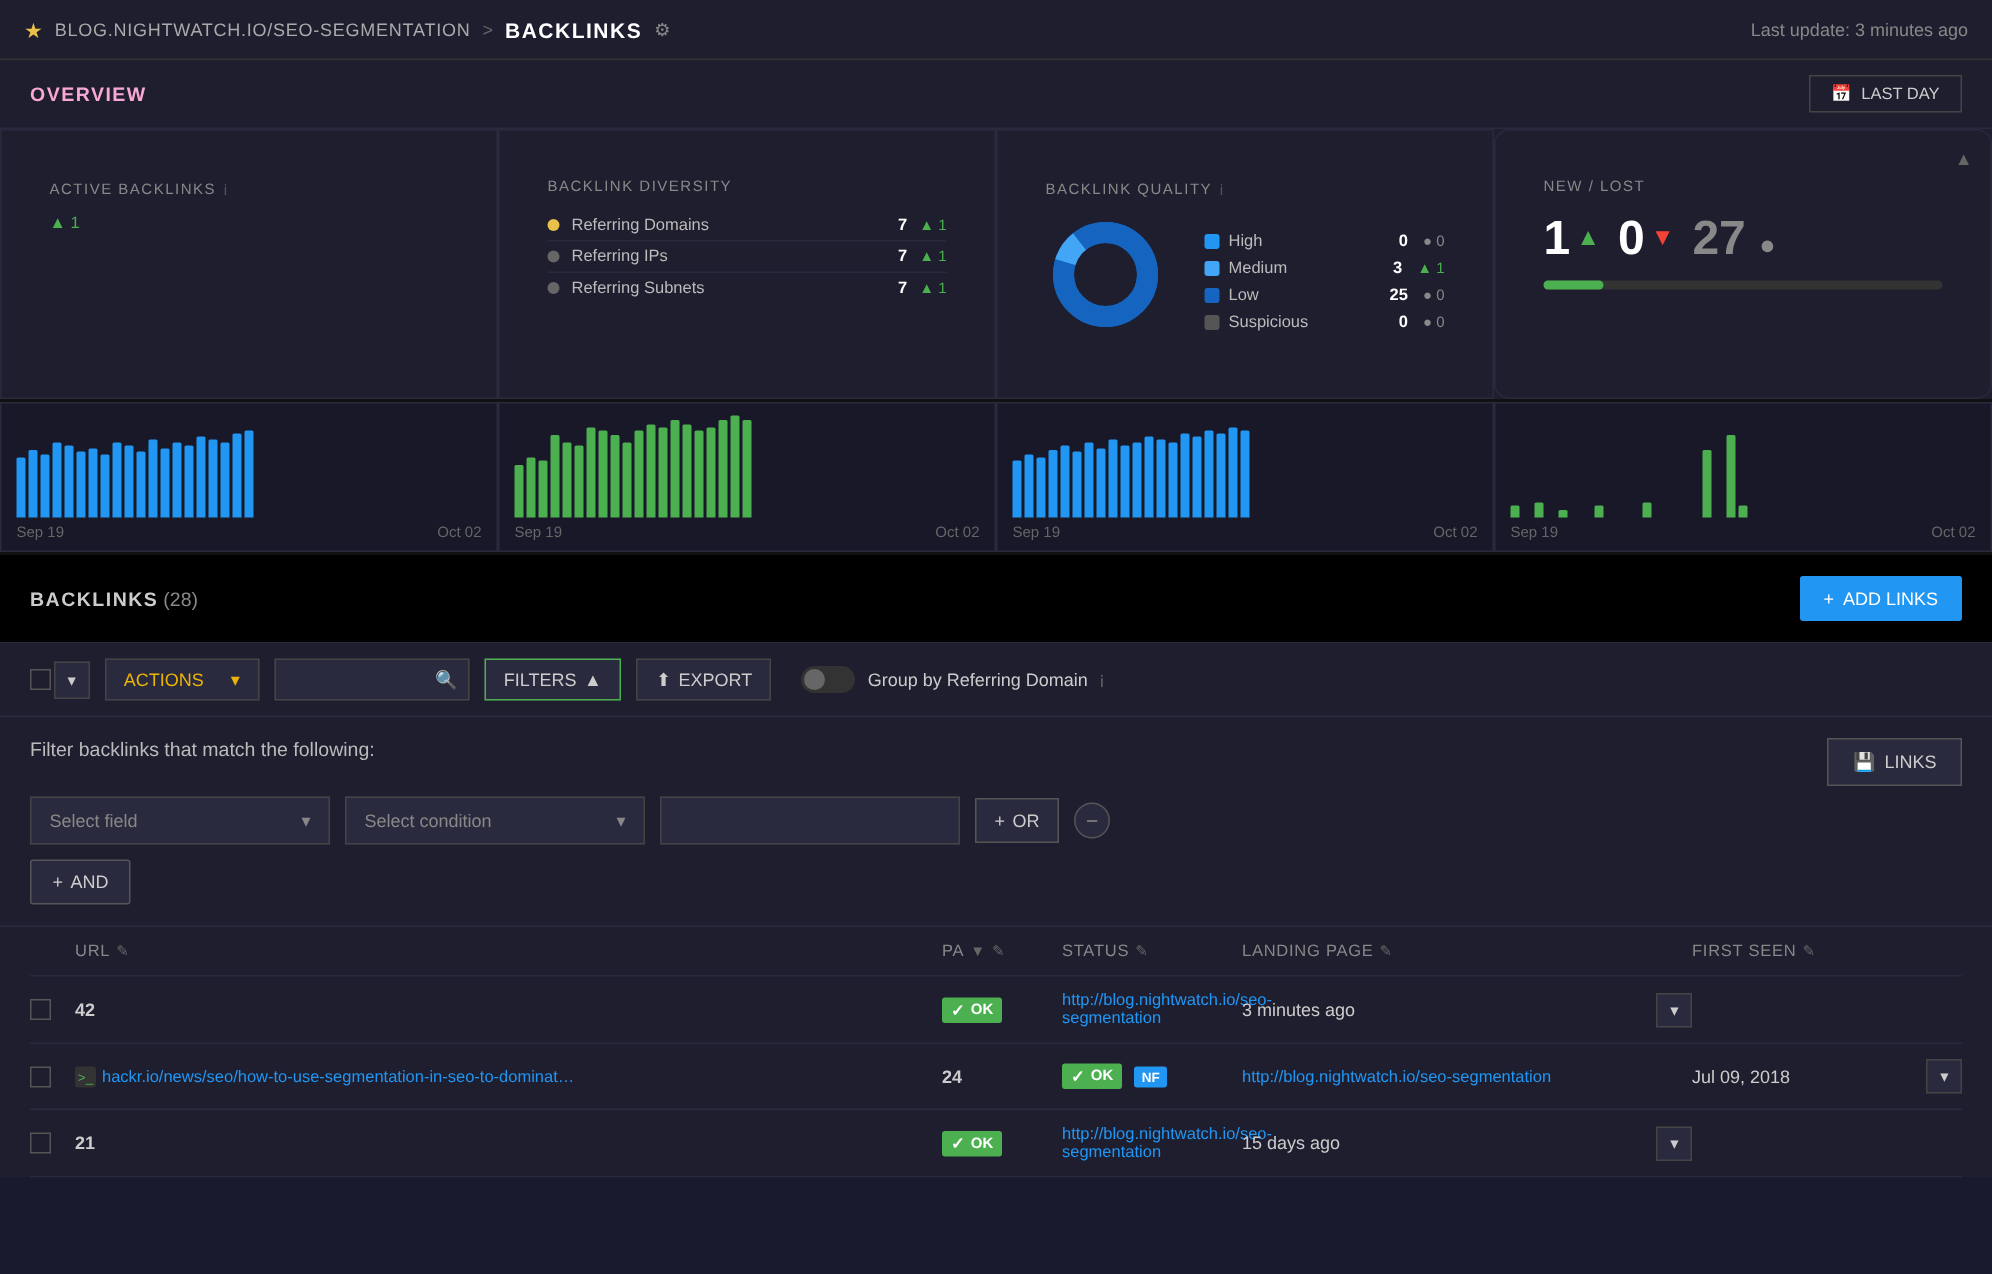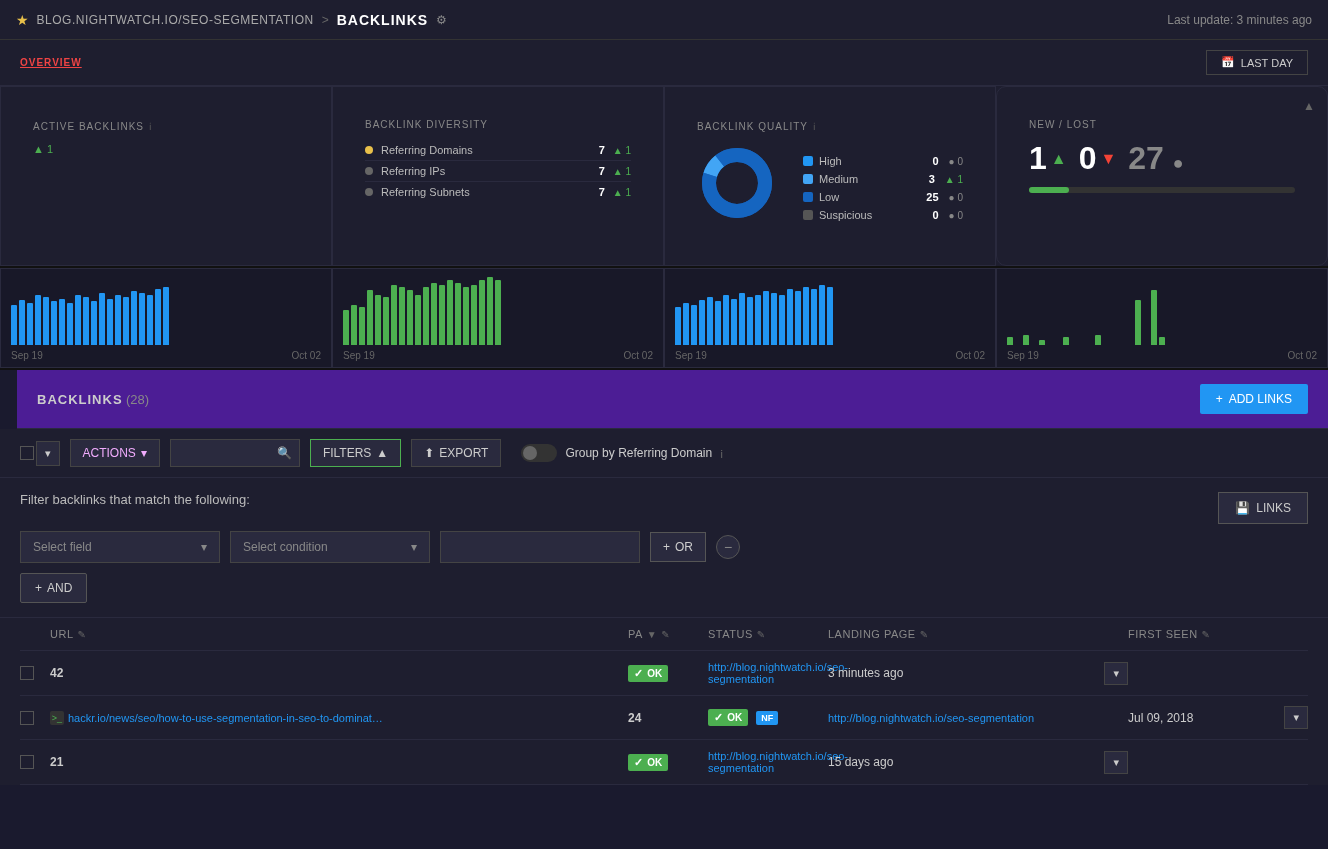--- a/index.html
+++ b/index.html
@@ -23,21 +23,21 @@
 
     
     .overview-header {
       background: #1e1e2f;
       padding: 10px 20px;
       display: flex;
       align-items: center;
       justify-content: space-between;
       border-bottom: 1px solid #2a2a3e;
     }
-    .overview-title { color: #ef4444; font-size: 10px; font-weight: bold; letter-spacing: 1px; text-decoration: underline; }
+    .overview-title { color: #f9a8d4; font-size: 13px; font-weight: bold; letter-spacing: 1px; }
     .last-day-btn {
       background: #1e1e2f;
       border: 1px solid #444;
       color: #ccc;
       padding: 5px 14px;
       font-size: 11px;
       cursor: pointer;
       display: flex;
       align-items: center;
       gap: 6px;
@@ -128,27 +128,26 @@
       overflow: hidden;
     }
     .chart-date-left { position: absolute; bottom: 6px; left: 10px; color: #666; font-size: 10px; }
     .chart-date-right { position: absolute; bottom: 6px; right: 10px; color: #666; font-size: 10px; }
     .bars-container { display: flex; align-items: flex-end; gap: 2px; height: 70px; padding-bottom: 4px; }
     .bar-blue { background: #2196f3; min-width: 6px; border-radius: 1px 1px 0 0; }
     .bar-green { background: #4caf50; min-width: 6px; border-radius: 1px 1px 0 0; }
 
     
     .backlinks-header {
-      background: #4c1d95;
+      background: #000000;
       padding: 14px 20px;
       display: flex;
       align-items: center;
       justify-content: space-between;
       border-bottom: 1px solid #2a2a3e;
-      margin-left: 17px;
     }
     .backlinks-title { color: #ccc; font-size: 13px; font-weight: bold; letter-spacing: 1px; }
     .backlinks-count { color: #888; font-size: 13px; }
     .add-links-btn {
       background: #2196f3;
       border: none;
       color: #fff;
       padding: 8px 16px;
       font-size: 12px;
       cursor: pointer;
@@ -173,27 +172,27 @@
       background: #2a2a3e;
       border: 1px solid #444;
       color: #ccc;
       padding: 5px 8px;
       cursor: pointer;
       font-size: 11px;
     }
     .actions-btn {
       background: #2a2a3e;
       border: 1px solid #444;
-      color: #f0abfc;
+      color: #eab308;
       padding: 6px 12px;
       cursor: pointer;
       font-size: 12px;
       display: flex;
       align-items: flex-end;
-      gap: 5px;
+      gap: 18px;
     }
     .search-wrapper { position: relative; }
     .search-input {
       background: #2a2a3e;
       border: 1px solid #444;
       color: #ccc;
       padding: 6px 28px 6px 10px;
       width: 130px;
       font-size: 12px;
     }

